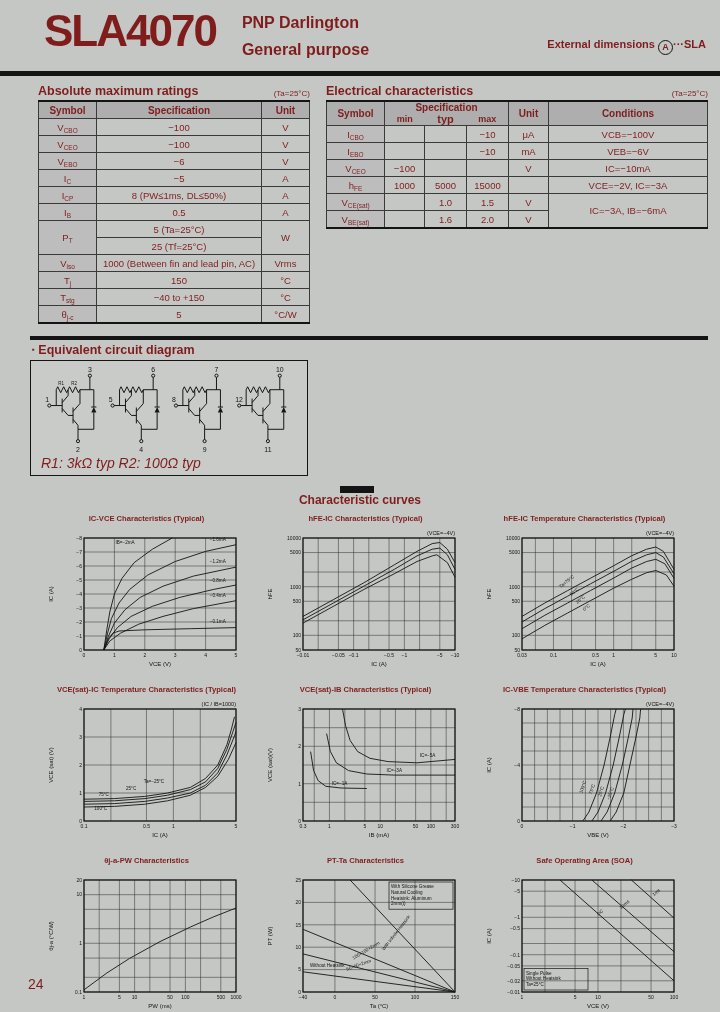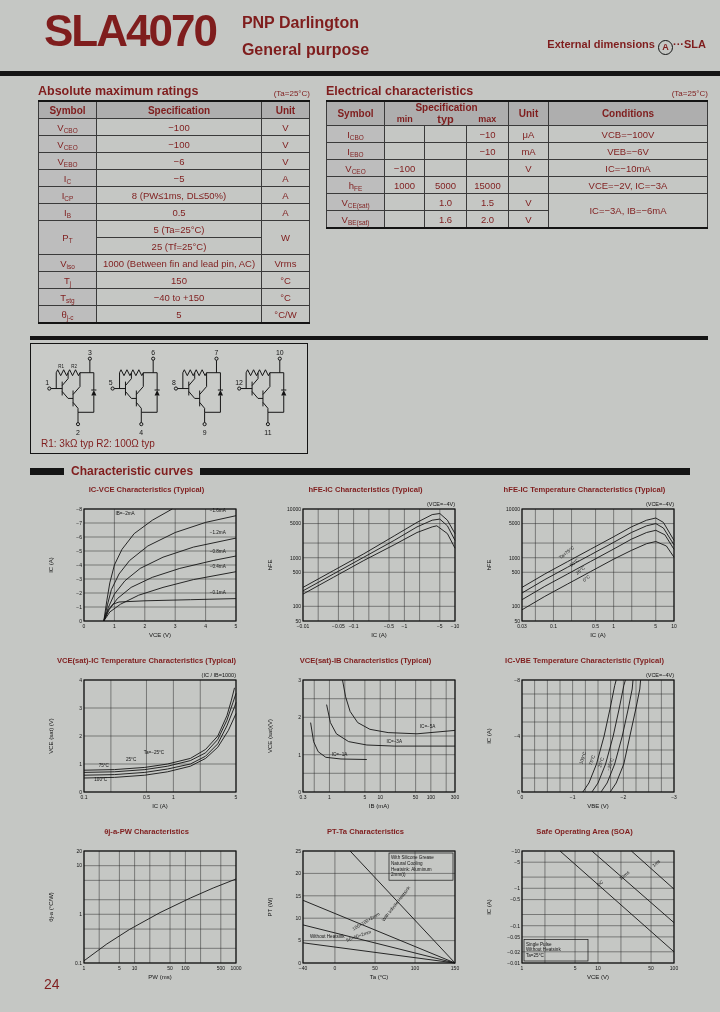--- a/index.html
+++ b/index.html
@@ -28,32 +28,32 @@
   thead th{background:#aeaeae;font-size:10px;}
   td.symcell{background:#bdbdbd;}
   .sub{font-size:0.68em;position:relative;top:2px;}
   table{border-top:2px solid #141414;border-bottom:2px solid #141414;}
   
   .eqv{margin:12px 12px 0 30px;}
   .eqv-rule{height:4px;background:#141414;margin-bottom:3px;}
   .eqv-title{font-size:12.5px;font-weight:bold;margin:2px 0 3px 2px;}
   .eqv-marker{font-size:8px;vertical-align:2px;}
   .circ-box{width:272px;border:1.5px solid #141414;padding:3px 2px 2px 2px;background:#c9cbc8;}
-  .circ-cap{font-size:10px;padding:0 0 2px 8px;}
+  .circ-cap{font-size:14px;padding:0 0 2px 8px;font-style:italic;}
   
-  .curves-hdr{display:flex;align-items:center;margin:10px 30px 2px 30px;}
+  .curves-hdr{display:flex;align-items:center;margin:10px 30px 2px 30px;flex-direction:column;}
   .cbar{height:7px;background:#141414;}
   .cbar-l{width:34px;margin-right:7px;flex:none;}
   .cbar-r{flex:1;margin-left:7px;}
   .curves-title{font-size:12px;font-weight:bold;white-space:nowrap;}
   .grid{display:grid;grid-template-columns:repeat(3,213px);gap:8px 6px;padding:4px 0 0 40px;}
   .chart-title{text-align:center;font-size:7.6px;font-weight:bold;height:11px;line-height:11px;
     white-space:nowrap;overflow:hidden;}
   .plot{display:block;margin:0 auto;}
-  .pagenum{position:absolute;left:44px;bottom:20px;font-size:14px;}
+  .pagenum{position:absolute;left:28px;bottom:20px;font-size:14px;}
 </style>
 </head>
 <body>
 
 <div class="page">
 
   <div class="hdr">
     <div class="part">SLA4070</div>
     <div class="ptype">
       <div>PNP Darlington</div>
@@ -223,20 +223,24 @@
               <td>2.0</td>
               <td>V</td>
             </tr>
           </tbody>
       </table>
     </div>
   </div>
 
   <div class="eqv">
     <div class="eqv-rule"></div>
+    <div class="eqv-title">
+      <span class="eqv-marker">▪</span>
+      <span>Equivalent circuit diagram</span>
+    </div>
     <div class="circ-box">
       <svg id="circ" class="plot" width="262" height="91" viewBox="0 0 264 92">
           <g>
             <circle cx="11" cy="42" r="1.6" fill="none" stroke="#141414" stroke-width="1"></circle>
             <path d="M12.6,42 H24" fill="none" stroke="#141414" stroke-width="1"></path>
             <path d="M18,42 V26" fill="none" stroke="#141414" stroke-width="1"></path>
             <path d="M18,26 l1.5,-3 l3,6 l3,-6 l3,6 l1.5,-3" fill="none" stroke="#141414" stroke-width="1"></path>
             <path d="M30,26 l1.5,-3 l3,6 l3,-6 l3,6 l1.5,-3" fill="none" stroke="#141414" stroke-width="1"></path>
             <path d="M42,26 H56" fill="none" stroke="#141414" stroke-width="1"></path>
             <path d="M24,35 V49" fill="none" stroke="#141414" stroke-width="1"></path>
@@ -563,21 +567,21 @@
           <text x="9" y="70" font-size="6" text-anchor="middle" fill="#141414" transform="rotate(-90 9 70)">VCE (sat)(V)</text>
           <polyline points="79.5,14.0 82.6,30.8 87.1,45.4 94.7,56.6 106.9,63.3 125.1,66.6 154.0,67.8 192.0,64.4" fill="none" stroke="#141414" stroke-width="0.9"></polyline>
           <polyline points="63.6,38.6 67.4,56.6 73.4,67.8 85.6,75.6 103.8,79.0 131.2,80.1 192.0,80.1" fill="none" stroke="#141414" stroke-width="0.9"></polyline>
           <polyline points="47.6,56.6 50.6,75.6 55.2,85.7 62.8,91.3 78.0,93.0 103.8,93.5" fill="none" stroke="#141414" stroke-width="0.9"></polyline>
           <text x="164.64" y="62.160000000000004" font-size="4.6" text-anchor="middle" fill="#141414">IC=−5A</text>
           <text x="131.2" y="76.72" font-size="4.6" text-anchor="middle" fill="#141414">IC=−3A</text>
           <text x="76.47999999999999" y="90.16" font-size="4.6" text-anchor="middle" fill="#141414">IC=−1A</text>
         </svg>
     </div>
     <div class="chart">
-      <div class="chart-title">IC-VBE Temperature Characteristic (Typical)</div>
+      <div class="chart-title">IC-VBE Temperature Characteristics (Typical)</div>
       <svg id="plot5" class="plot" width="206" height="152" viewBox="0 0 206 152">
           <line x1="40" y1="14" x2="40" y2="126" stroke="#2a2a2a" stroke-width="0.5"></line>
           <line x1="52.616" y1="14" x2="52.616" y2="126" stroke="#2a2a2a" stroke-width="0.5"></line>
           <line x1="65.384" y1="14" x2="65.384" y2="126" stroke="#2a2a2a" stroke-width="0.5"></line>
           <line x1="78" y1="14" x2="78" y2="126" stroke="#2a2a2a" stroke-width="0.5"></line>
           <line x1="90.616" y1="14" x2="90.616" y2="126" stroke="#2a2a2a" stroke-width="0.5"></line>
           <line x1="103.384" y1="14" x2="103.384" y2="126" stroke="#2a2a2a" stroke-width="0.5"></line>
           <line x1="116" y1="14" x2="116" y2="126" stroke="#2a2a2a" stroke-width="0.5"></line>
           <line x1="128.61599999999999" y1="14" x2="128.61599999999999" y2="126" stroke="#2a2a2a" stroke-width="0.5"></line>
           <line x1="141.38400000000001" y1="14" x2="141.38400000000001" y2="126" stroke="#2a2a2a" stroke-width="0.5"></line>

